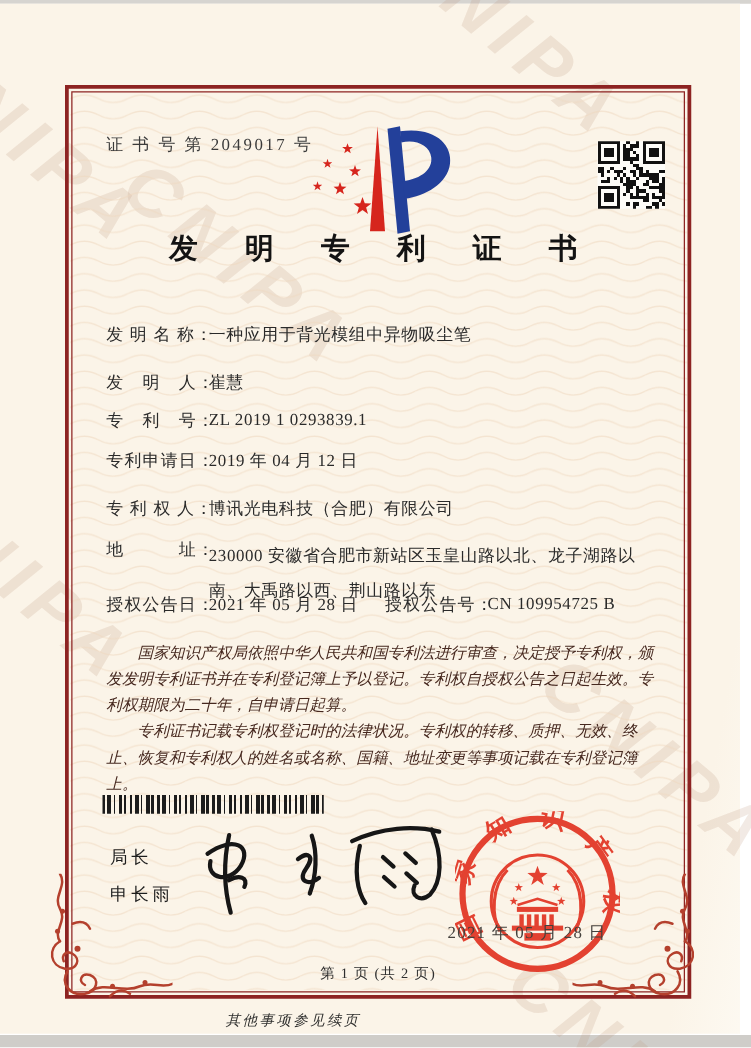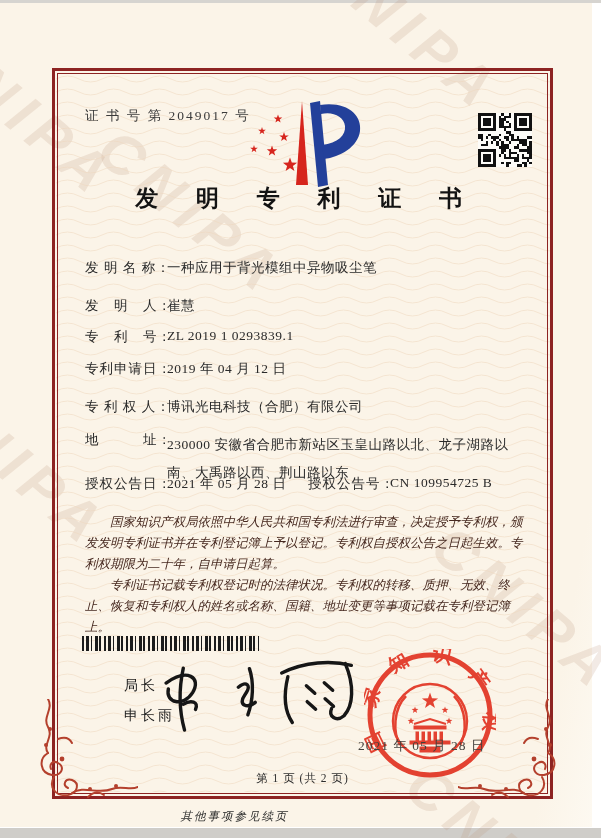--- a/index.html
+++ b/index.html
@@ -51,21 +51,21 @@
   .paras p{margin:0;text-indent:2em;}
   .barcode{
     position:absolute;left:82px;top:633px;width:177px;height:15px;
     background:repeating-linear-gradient(90deg,
       #1c1c1c 0 2px,transparent 2px 4px,#1c1c1c 4px 7px,transparent 7px 9px,
       #1c1c1c 9px 10px,transparent 10px 13px,#1c1c1c 13px 16px,transparent 16px 17px,
       #1c1c1c 17px 19px,transparent 19px 22px);
   }
   .signer{
     position:absolute;left:88px;font-family:"Liberation Sans",sans-serif;
-    font-size:14px;letter-spacing:3px;color:#1d1d1d;margin-left:36px;
+    font-size:14px;letter-spacing:3px;color:#1d1d1d;
   }
   .signer.t1{top:674px;} .signer.t2{top:704px;}
   .sig{position:absolute;left:155px;top:653px;transform:rotate(-3deg);z-index:4;}
   .seal{position:absolute;left:364px;top:646px;z-index:4;opacity:.94;}
   .sealdate{
     position:absolute;left:358px;top:734px;z-index:5;width:160px;
     font-size:13.5px;letter-spacing:1px;color:#44403c;
   }
   .ornament{position:absolute;z-index:4;}
   .orn-bl{left:38px;top:696px;}

